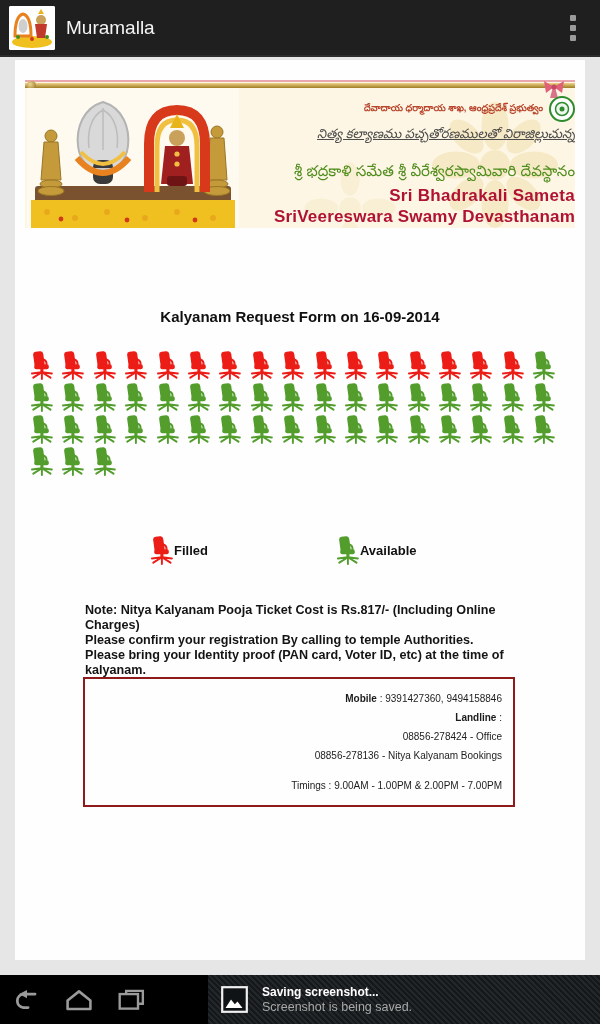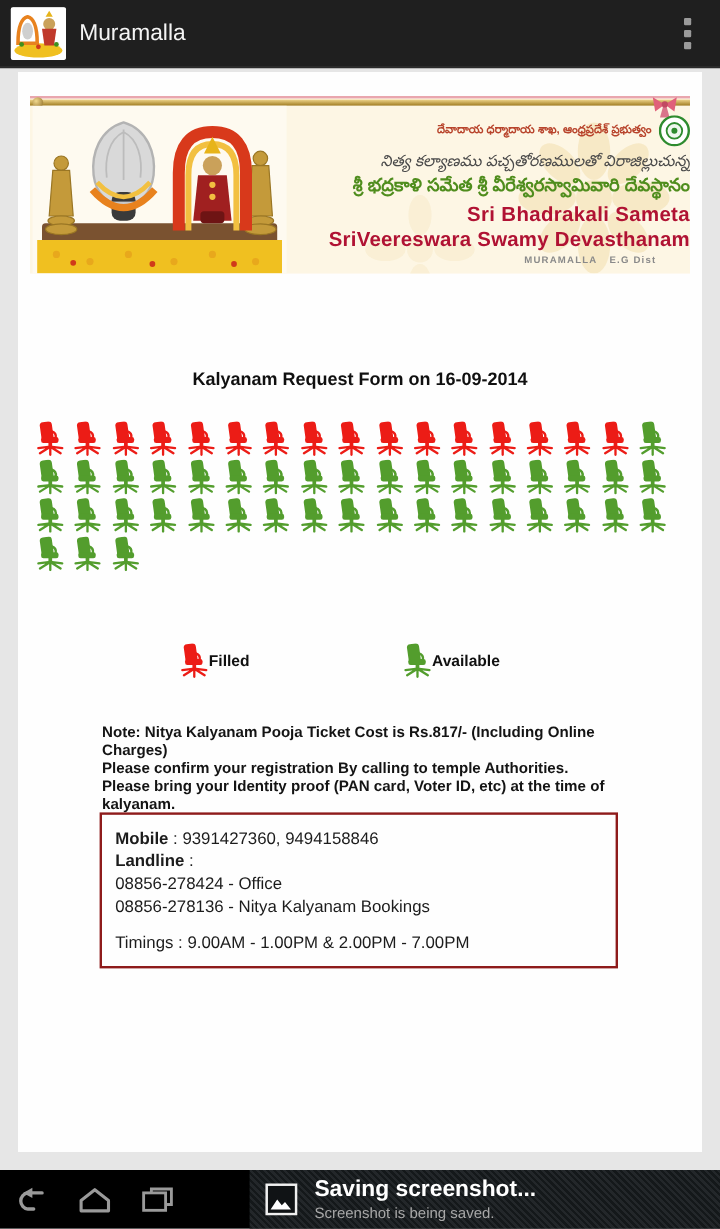--- a/index.html
+++ b/index.html
@@ -31,22 +31,22 @@
   .banner .bow{position:absolute;top:-1px;right:8px;width:26px;height:20px;}
   .wm{position:absolute;right:-20px;top:10px;width:200px;height:150px;opacity:.55;}
   .wm2{position:absolute;right:150px;bottom:-40px;width:150px;height:120px;opacity:.4;}
   .photo{position:absolute;left:2px;top:8px;width:212px;height:140px;}
   .photo svg{display:block;width:100%;height:100%;}
   .btext{position:absolute;left:214px;top:10px;right:0;bottom:0;display:flex;flex-direction:column;
       align-items:flex-end;text-align:center;}
   .dept-row{display:flex;align-items:center;gap:6px;margin-top:6px;}
   .dept-line{font-size:9.5px;font-weight:bold;color:#b8442c;}
   .emblem{width:26px;height:26px;}
-  .tagline{font-size:13px;font-style:italic;color:#4a4a4a;margin-top:4px;white-space:nowrap;}
-  .temple-te{font-size:15px;font-weight:bold;color:#4f8d1d;margin-top:2px;white-space:nowrap;}
+  .tagline{font-size:13px;font-style:italic;color:#4a4a4a;margin-top:4px;white-space:nowrap;text-decoration:underline;}
+  .temple-te{font-size:15px;font-weight:normal;color:#4f8d1d;margin-top:18px;white-space:nowrap;}
   .temple-en1{font-size:17px;font-weight:bold;color:#b01233;margin-top:3px;letter-spacing:.3px;}
   .temple-en2{font-size:17px;font-weight:bold;color:#b01233;margin-top:1px;letter-spacing:.2px;}
   .loc-row{width:100%;box-sizing:border-box;text-align:right;padding-right:28px;margin-top:2px;
       font-size:8px;font-weight:bold;color:#8a8a8a;letter-spacing:1px;}
   .loc-row span{margin-left:10px;}
 
   
   .form-title{position:absolute;top:248px;left:0;width:570px;text-align:center;
       font-weight:bold;font-size:15px;color:#101010;}
 
@@ -61,36 +61,36 @@
   .legend-chair{width:24px;height:29px;}
   .legend-label{font-weight:bold;font-size:13px;color:#111;}
   .legend-gap{width:128px;}
 
   
   .note{position:absolute;top:543px;left:70px;width:444px;font-weight:bold;
       font-size:12.6px;line-height:15px;color:#141414;}
 
   
   .contact{position:absolute;top:617px;left:68px;width:432px;box-sizing:border-box;
-      border:2px solid #8e1b1b;padding:10px 11px;font-size:14px;line-height:19px;color:#1c1c1c;}
+      border:2px solid #8e1b1b;padding:10px 11px;font-size:10px;line-height:19px;color:#1c1c1c;text-align:right;}
   .contact .b{font-weight:bold;}
   .contact .sp{height:11px;}
 
   
   .navbar{position:absolute;bottom:0;left:0;right:0;height:49px;background:#000;}
   .navbtns{position:absolute;left:0;top:0;width:208px;height:100%;display:flex;align-items:center;}
   .navbtn{width:28px;height:22px;margin-left:24px;cursor:pointer;}
   .navbtn:first-child{margin-left:13px;}
   .navbtn svg{display:block;width:100%;height:100%;}
   .toast{position:absolute;left:208px;right:0;top:0;bottom:0;display:flex;align-items:center;
       background:repeating-linear-gradient(45deg,#14181a 0 2px,#23272a 2px 4px);}
   .toast-icon{width:27px;height:27px;margin-left:13px;flex:0 0 auto;}
   .toast-icon svg{display:block;width:100%;height:100%;}
   .toast-text{margin-left:14px;}
-  .toast-title{color:#ffffff;font-weight:bold;font-size:19px;text-align:center;}
+  .toast-title{color:#ffffff;font-weight:bold;font-size:12px;}
   .toast-sub{color:#a8a8a8;font-size:12.5px;margin-top:1px;}
 </style>
 </head>
 <body>
 
 <div class="screen">
 
   <header class="action-bar">
     <div class="app-icon">
       <svg viewBox="0 0 46 44">

